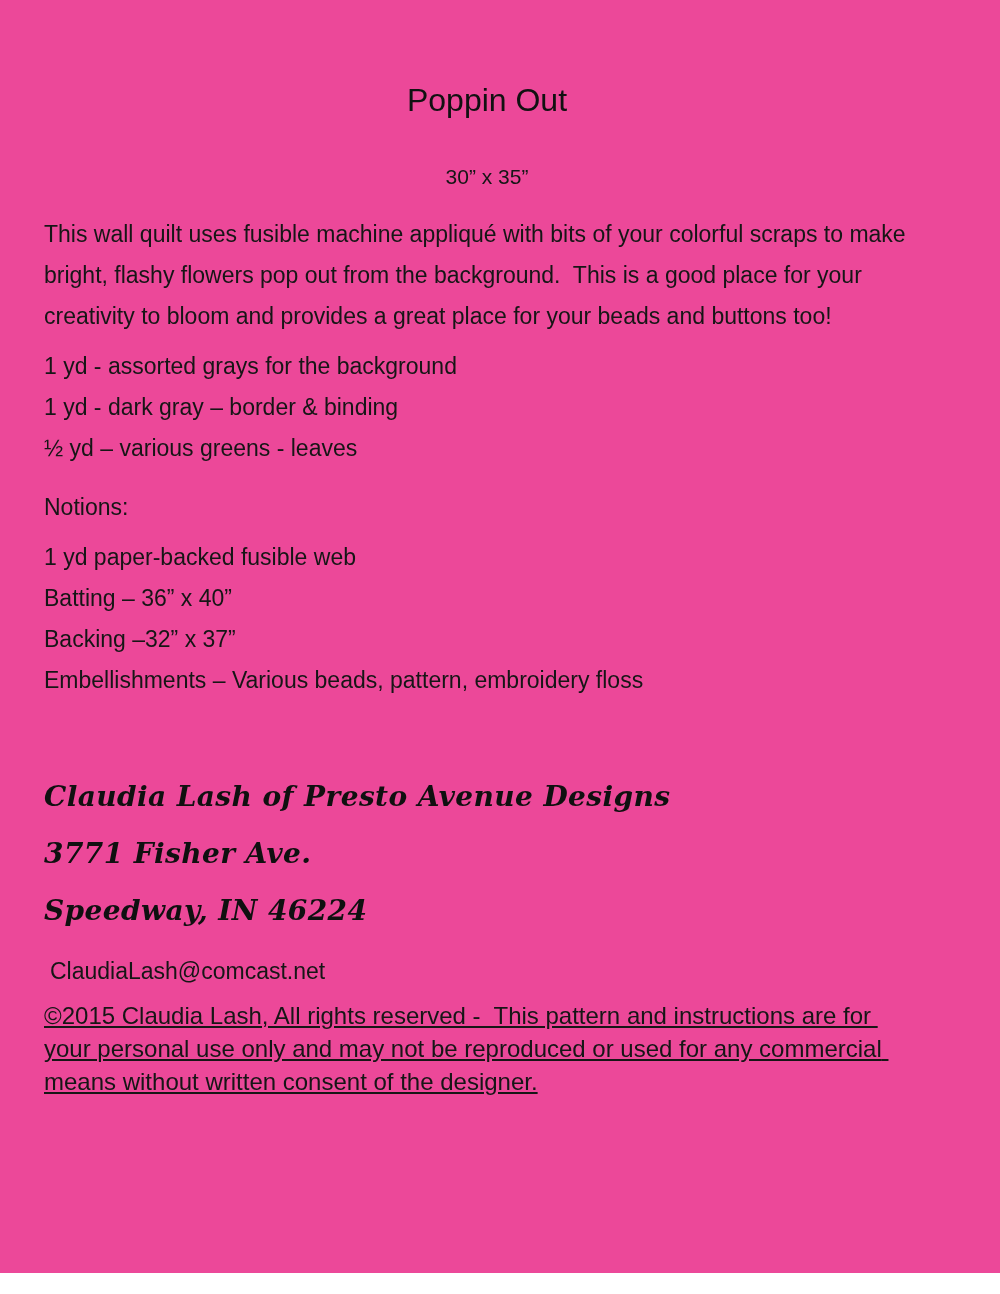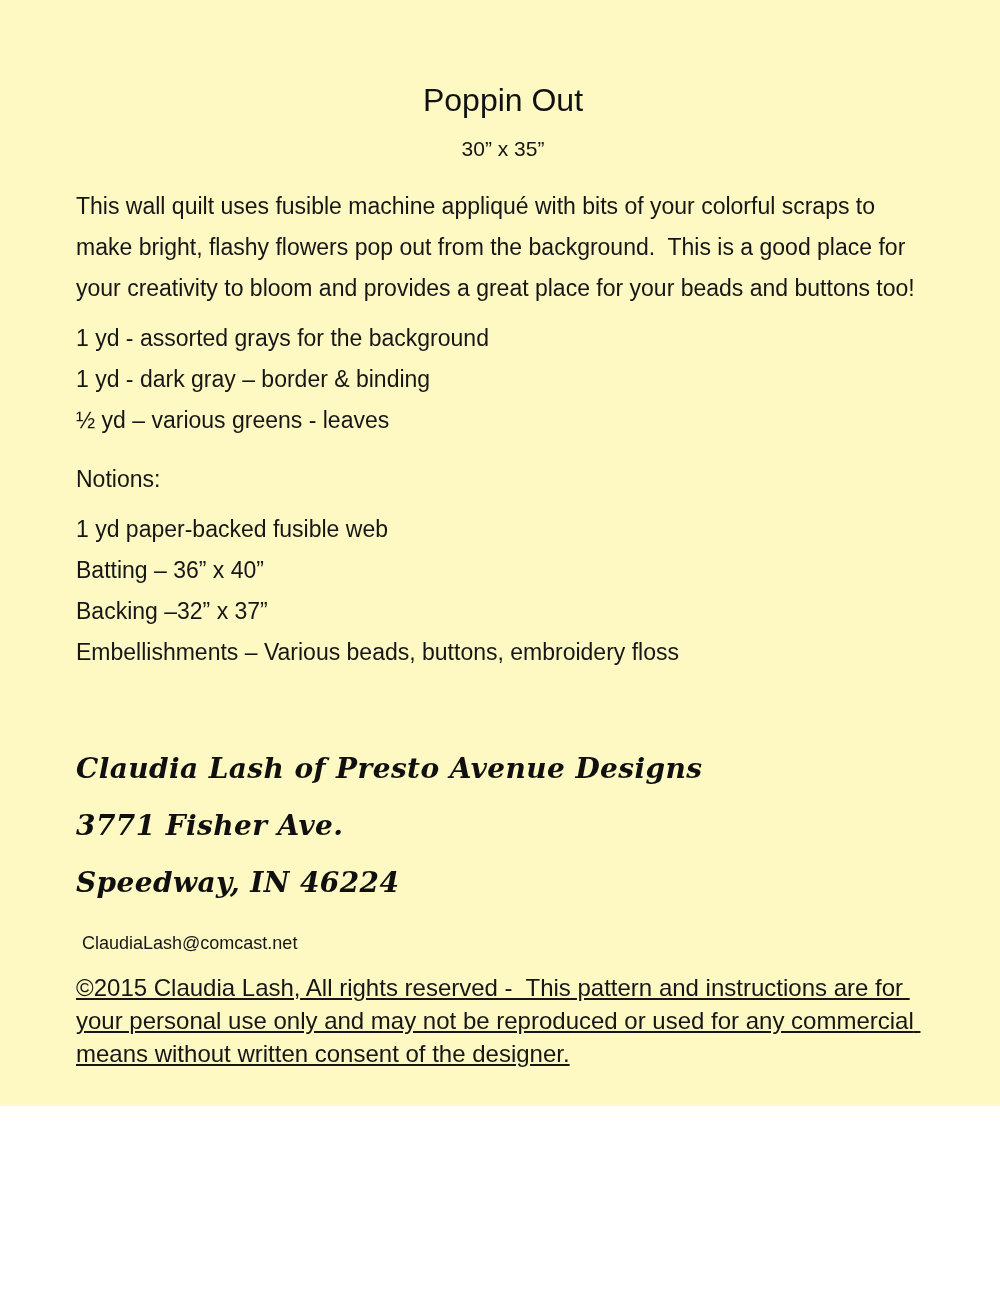--- a/index.html
+++ b/index.html
@@ -3,38 +3,38 @@
 <meta charset="utf-8">
 <style>
   html, body {
     margin: 0;
     padding: 0;
     background: #ffffff;
   }
   .page {
     position: relative;
     width: 1000px;
-    height: 1106px;
+    height: 1273px;
     box-sizing: border-box;
-    background: #fef9c3;
+    background: #ec4899;
     color: #161616;
     font-family: "Liberation Sans", sans-serif;
-    padding: 78px 70px 40px 76px;
+    padding: 78px 70px 40px 44px;
     overflow: hidden;
   }
   .title {
     margin: 0;
     text-align: center;
     font-size: 32px;
     line-height: 44px;
     font-weight: 400;
     color: #111111;
   }
   .subtitle {
-    margin: 12px 0 0 0;
+    margin: 40px 0 0 0;
     text-align: center;
     font-size: 21px;
     line-height: 30px;
   }
   .body-text {
     font-size: 23px;
     line-height: 41px;
   }
   .intro {
     margin: 22px 0 0 0;
@@ -58,21 +58,21 @@
     font-family: "DejaVu Serif", serif;
     font-style: italic;
     font-weight: 700;
     font-size: 28px;
     line-height: 40px;
     letter-spacing: 0.4px;
     color: #101010;
   }
   .email {
     margin: 23px 0 8px 6px;
-    font-size: 18px;
+    font-size: 23px;
     line-height: 34px;
   }
   .copyright {
     margin: 11px 0 0 0;
     font-size: 24px;
     line-height: 33px;
     white-space: pre-wrap;
     max-width: 880px;
     text-decoration: underline;
   }
@@ -94,21 +94,21 @@
     <div class="line">1 yd - dark gray – border &amp; binding</div>
     <div class="line">½ yd – various greens - leaves</div>
   </div>
 
   <p class="body-text section-heading">Notions:</p>
 
   <div class="list">
     <div class="line">1 yd paper-backed fusible web</div>
     <div class="line">Batting – 36” x 40”</div>
     <div class="line">Backing –32” x 37”</div>
-    <div class="line">Embellishments – Various beads, buttons, embroidery floss</div>
+    <div class="line">Embellishments – Various beads, pattern, embroidery floss</div>
   </div>
 
   <div class="designer">
     <p class="script-line">Claudia Lash of Presto Avenue Designs</p>
     <p class="script-line">3771 Fisher Ave.</p>
     <p class="script-line">Speedway, IN 46224</p>
   </div>
 
   <p class="email">ClaudiaLash@comcast.net</p>
 

